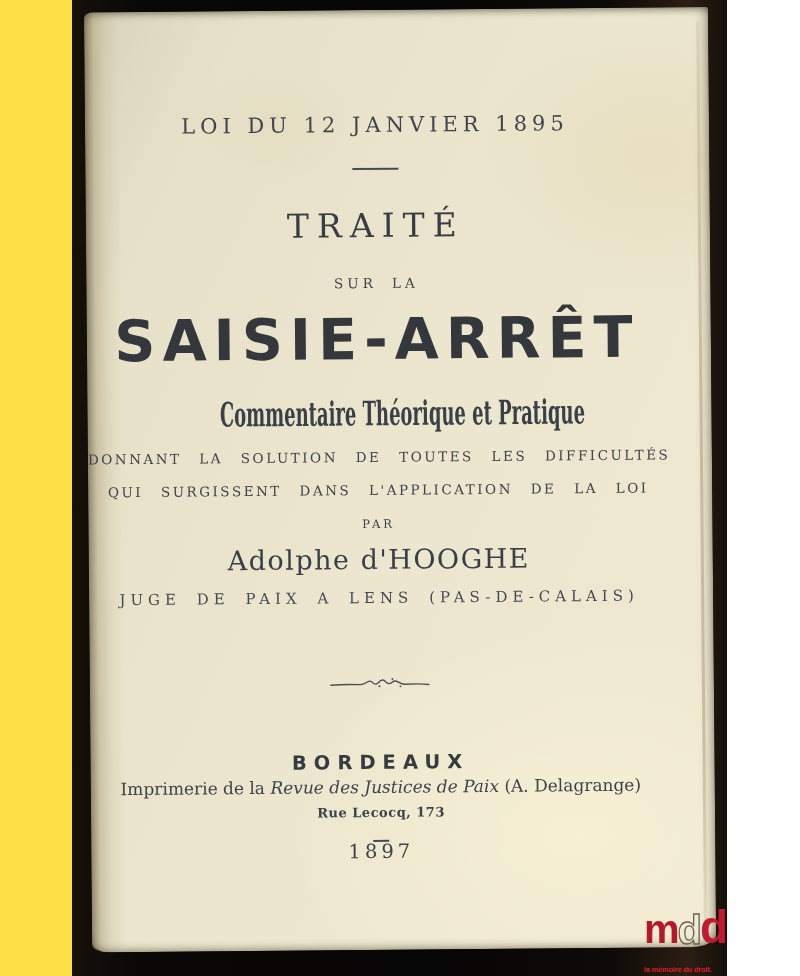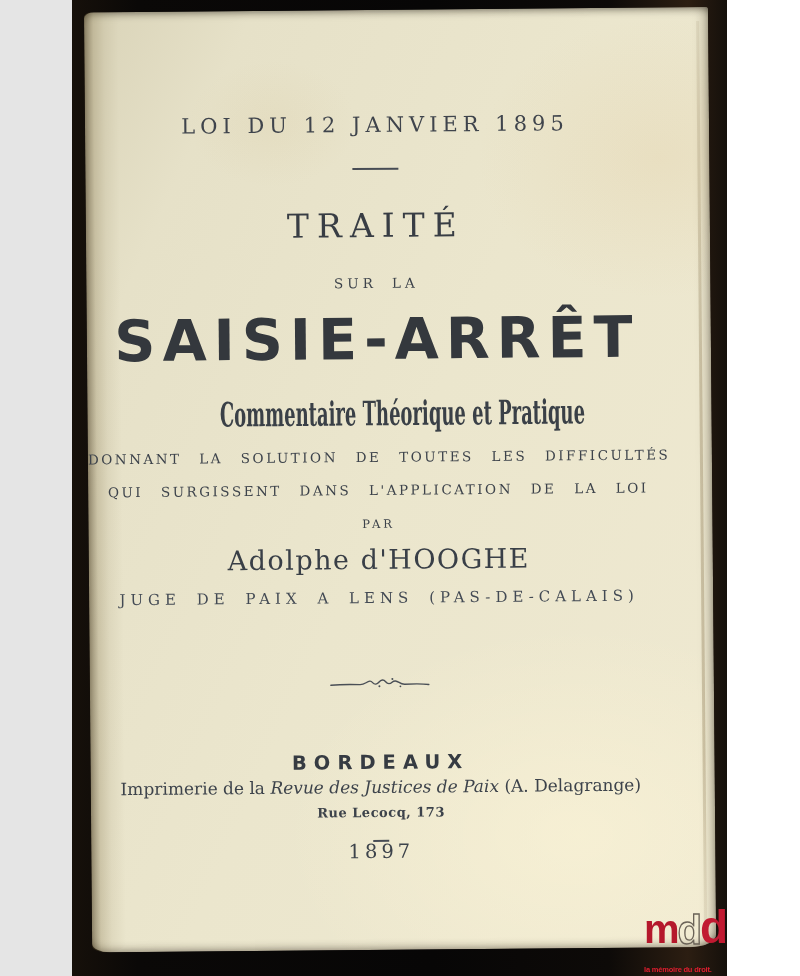--- a/index.html
+++ b/index.html
@@ -1,18 +1,18 @@
 <!DOCTYPE html>
 <html><head>
 <meta charset="utf-8">
 <style>
   * { margin:0; padding:0; box-sizing:border-box; }
   html,body { width:800px; height:976px; background:#ffffff; overflow:hidden;
               font-family:"DejaVu Serif","Liberation Serif",serif; }
-  .stage { position:relative; width:696px; height:976px; background:#e5e5e5; }
+  .stage { position:relative; width:696px; height:976px; background:#fde047; }
 
   
   .photo {
     position:absolute; left:72px; top:0; width:655px; height:976px;
     background:linear-gradient(90deg,#16100a 0%,#0a0807 10%,#070606 55%,#0d0a08 82%,#2c1e12 94%,#15100b 100%);
     overflow:hidden;
   }
   .page {
     position:absolute; left:12px; top:7px; width:624px; height:940px;
     transform:rotate(-0.5deg); transform-origin:100% 0;

